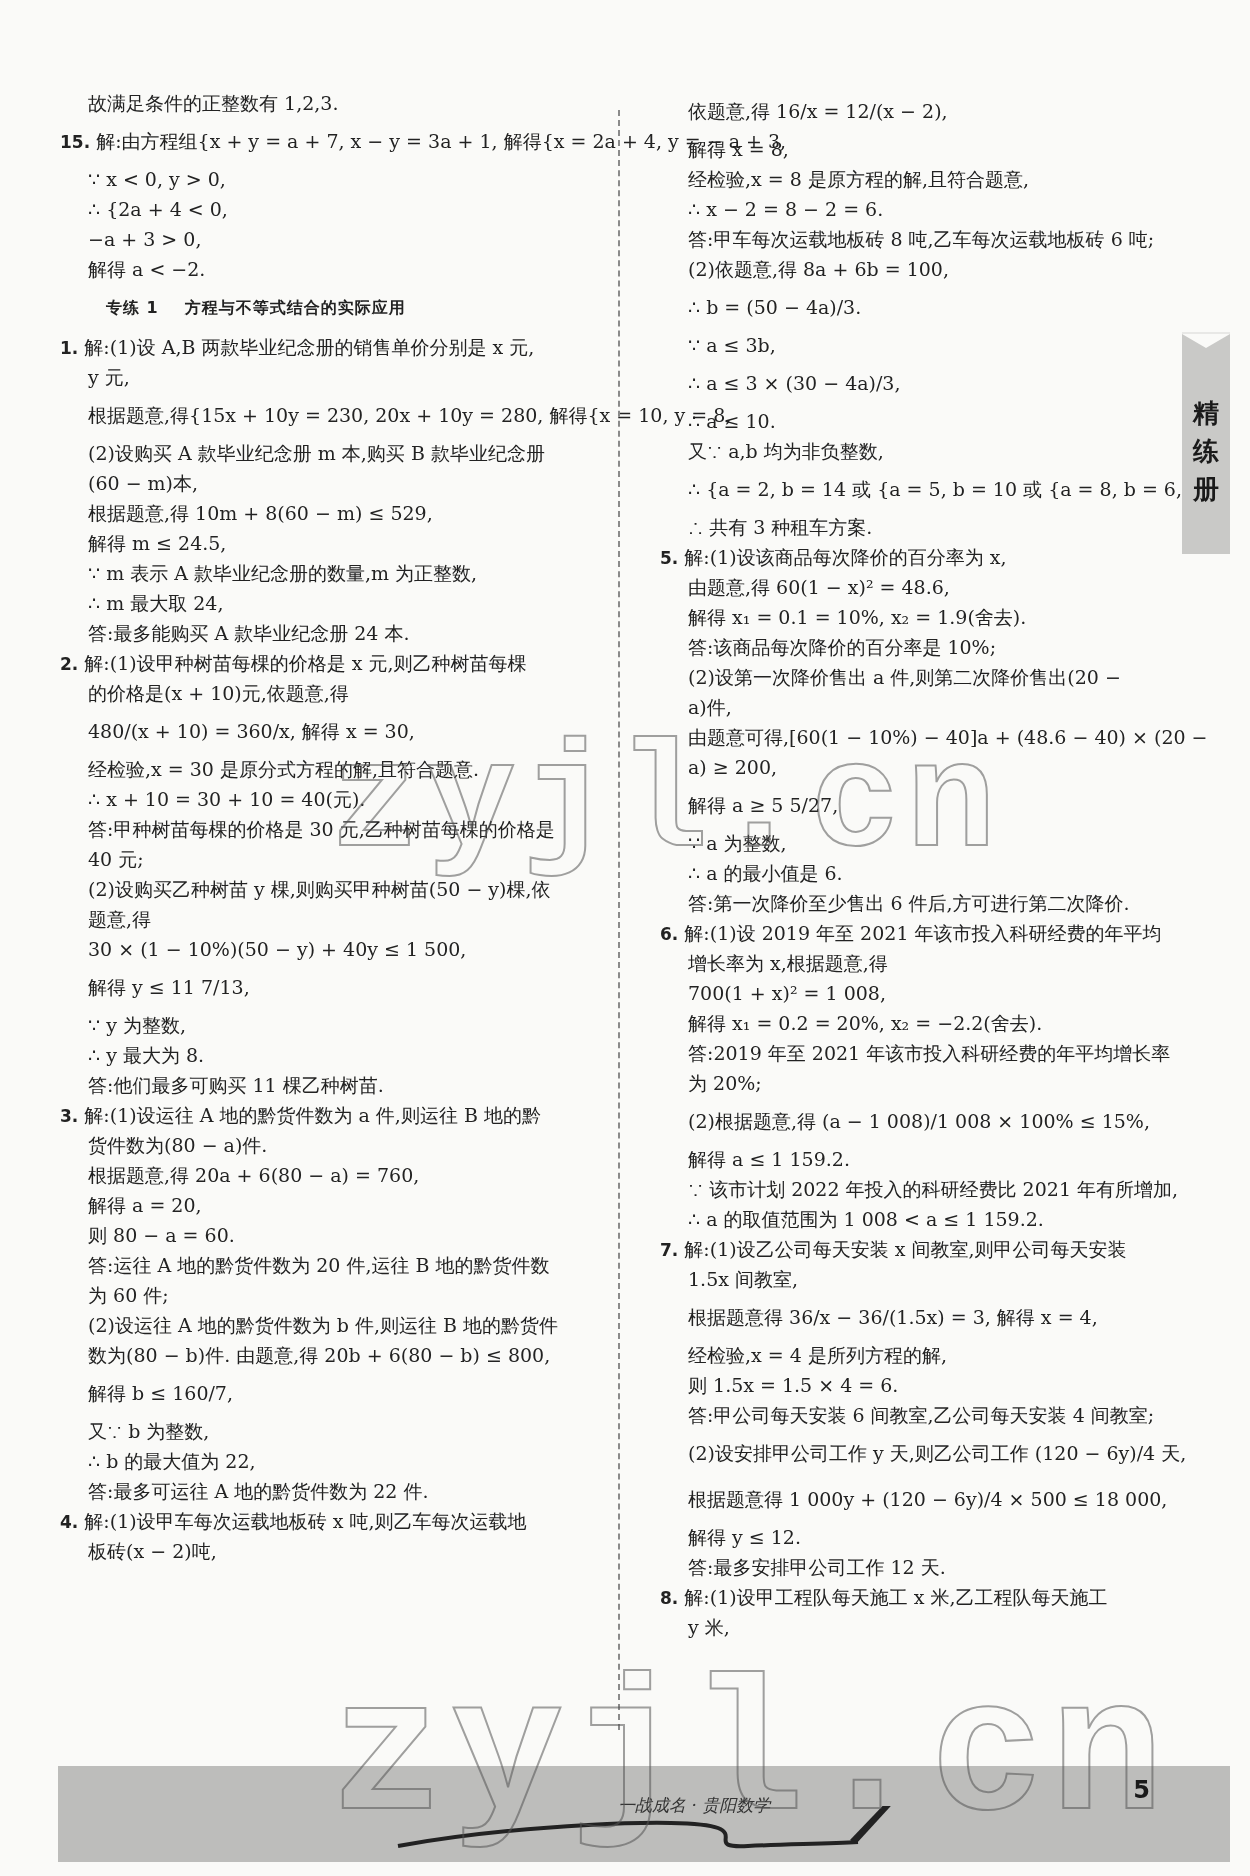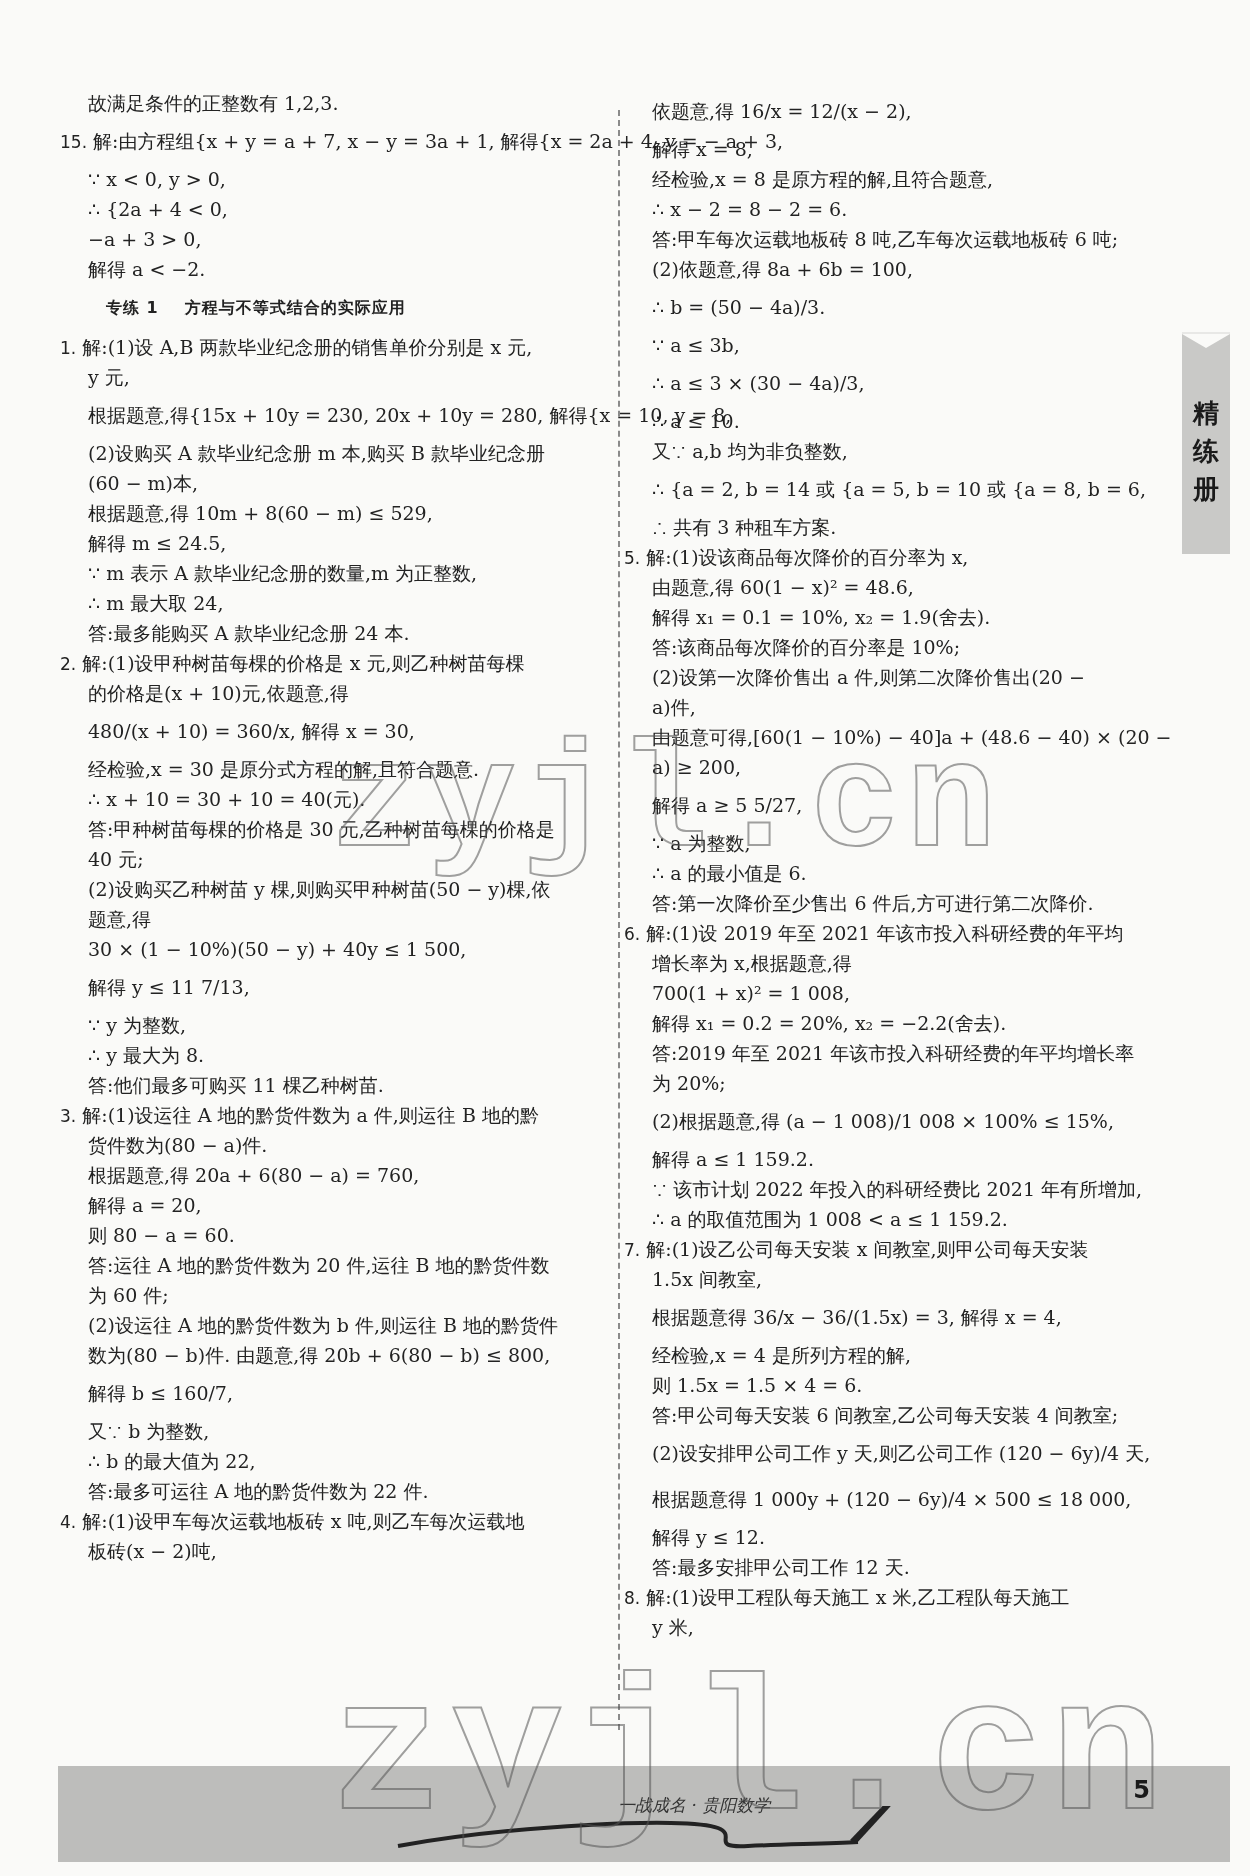--- a/index.html
+++ b/index.html
@@ -5,28 +5,28 @@
   html, body { margin:0; padding:0; }
   body {
     width:1250px; height:1876px; position:relative; overflow:hidden;
     background:#f7f7f5;
     font-family:"DejaVu Serif", "Liberation Serif", serif;
     color:#222;
   }
   .page { position:absolute; left:0; top:0; width:1250px; height:1876px; background:#fafaf8; }
   .col { position:absolute; font-size:19px; line-height:30px; }
   .col-left { left:60px; top:88px; width:440px; }
-  .col-right { left:624px; top:88px; width:520px; }
+  .col-right { left:660px; top:88px; width:520px; }
   .divider {
     position:absolute; left:618px; top:110px; height:1620px; width:0;
     border-left:2px dashed #8a8a8a;
   }
   .line { white-space:nowrap; height:30px; }
   .ind { padding-left:28px; }
-  .num { font-weight:normal; font-family:"DejaVu Sans", "Liberation Sans", sans-serif; font-size:17px; }
+  .num { font-weight:bold; font-family:"DejaVu Sans", "Liberation Sans", sans-serif; font-size:17px; }
   .tall { height:46px; line-height:46px; }
   .section-title {
     font-family:"DejaVu Sans", "Liberation Sans", sans-serif;
     font-weight:bold; font-size:16px; height:48px; line-height:48px;
     padding-left:46px; letter-spacing:1px;
   }
   .section-title .gap { display:inline-block; width:26px; }
   .side-tab {
     position:absolute; left:1182px; top:332px; width:48px; height:220px;
     background:#c9c9c7;

